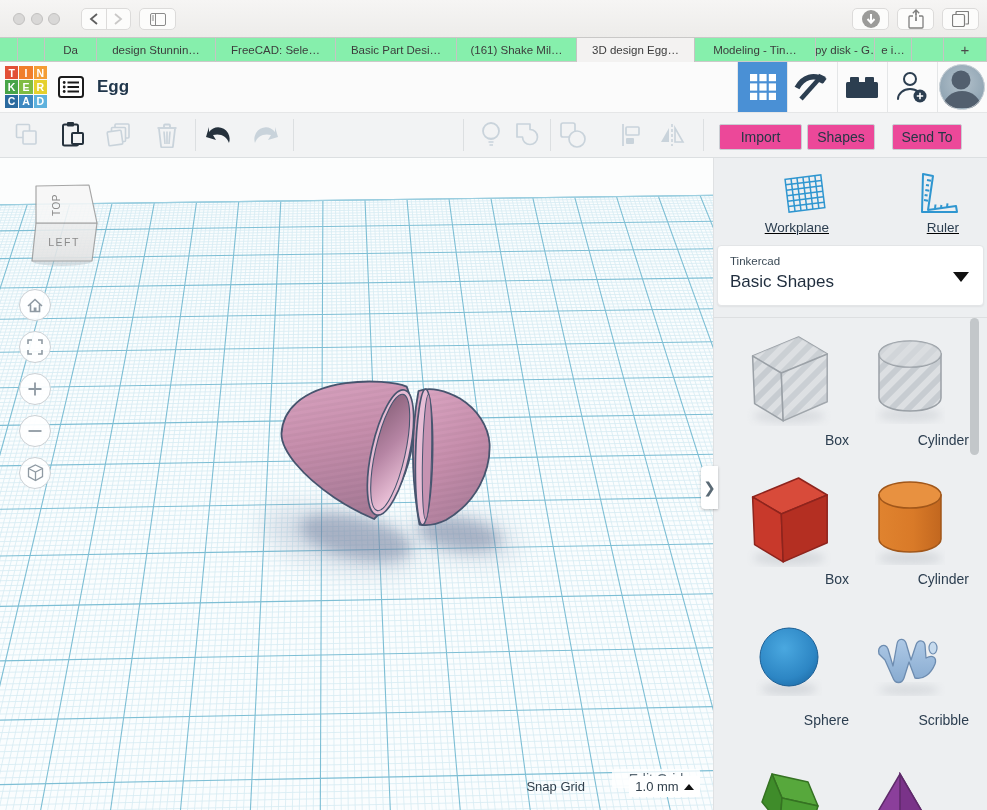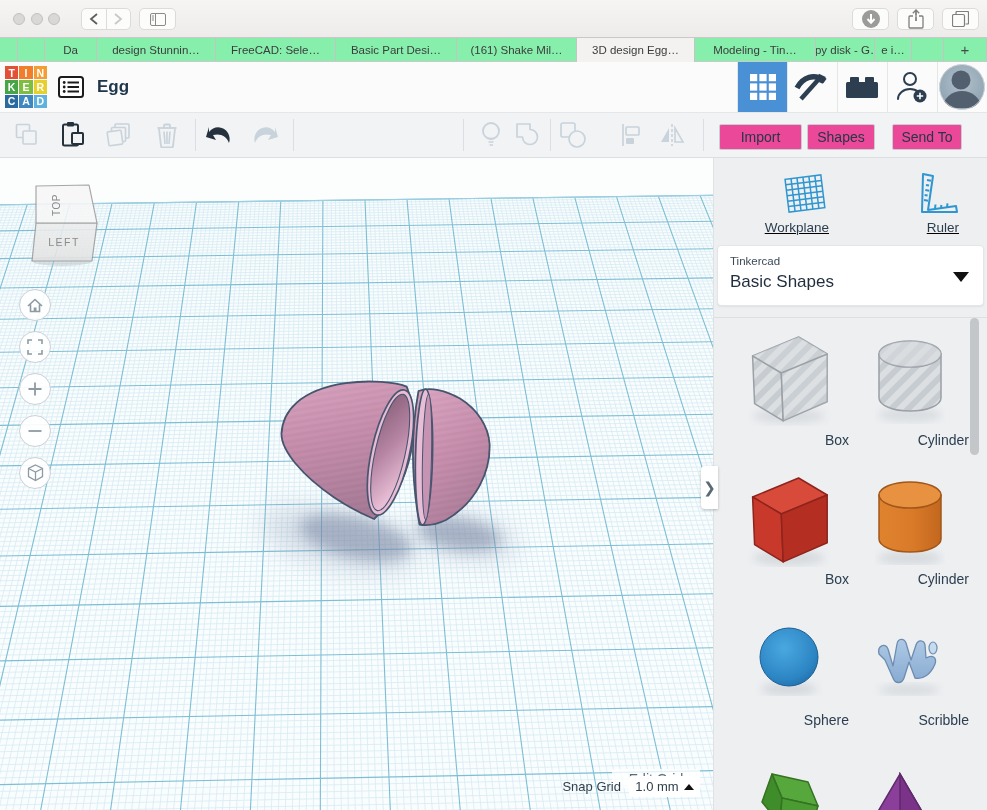--- a/index.html
+++ b/index.html
@@ -44,21 +44,21 @@
 #main { position:absolute; left:0; top:158px; width:987px; height:652px; background:#fdfdfd; overflow:hidden; }
 #viewport { position:absolute; left:0; top:0; width:713px; height:652px; background:#fcfdfd; overflow:hidden; }
 
 #vcube { position:absolute; left:20px; top:17px; }
 
 .navc { position:absolute; left:19px; width:32px; height:32px; border-radius:50%;
   background:rgba(255,255,255,0.92); border:1.5px solid #ccd1d5; display:flex; align-items:center; justify-content:center; }
 
 #editgrid { position:absolute; left:612px; top:589px; width:88px; height:19px; background:rgba(255,255,255,0.8);
   border-radius:2px; font-size:14px; color:#5c6b76; display:flex; align-items:center; justify-content:center;margin-top:22px; }
-#snapwrap { position:absolute; right:13px; top:618px; height:21px; display:flex; align-items:center; }
+#snapwrap { position:absolute; right:13px; top:618px; height:21px; display:flex; align-items:center;gap:36px; }
 #snaplabel { font-size:13px; color:#32404c; margin-right:8px; }
 #snapdd { width:71px; height:21px; background:#fff; border-radius:2px; font-size:13px; color:#32404c;
   display:flex; align-items:center; justify-content:center; }
 
 #panel { position:absolute; left:713px; top:0; width:274px; height:652px; background:#edeff1; border-left:1px solid #dfe1e3; }
 .ptool { position:absolute; top:14px; width:90px; text-align:right;text-decoration:underline; }
 .ptool .lbl { margin-top:4px; font-size:13.5px; color:#2c3e50; }
 #pdrop { position:absolute; left:3px; top:87px; width:267px; height:61px; background:#fff; border-radius:4px;
   border:1px solid #e3e5e7; box-shadow:0 1px 2px rgba(0,0,0,0.06); }
 #pdrop .small { position:absolute; left:12px; top:9px; font-size:11.5px; color:#3b4a56; }

